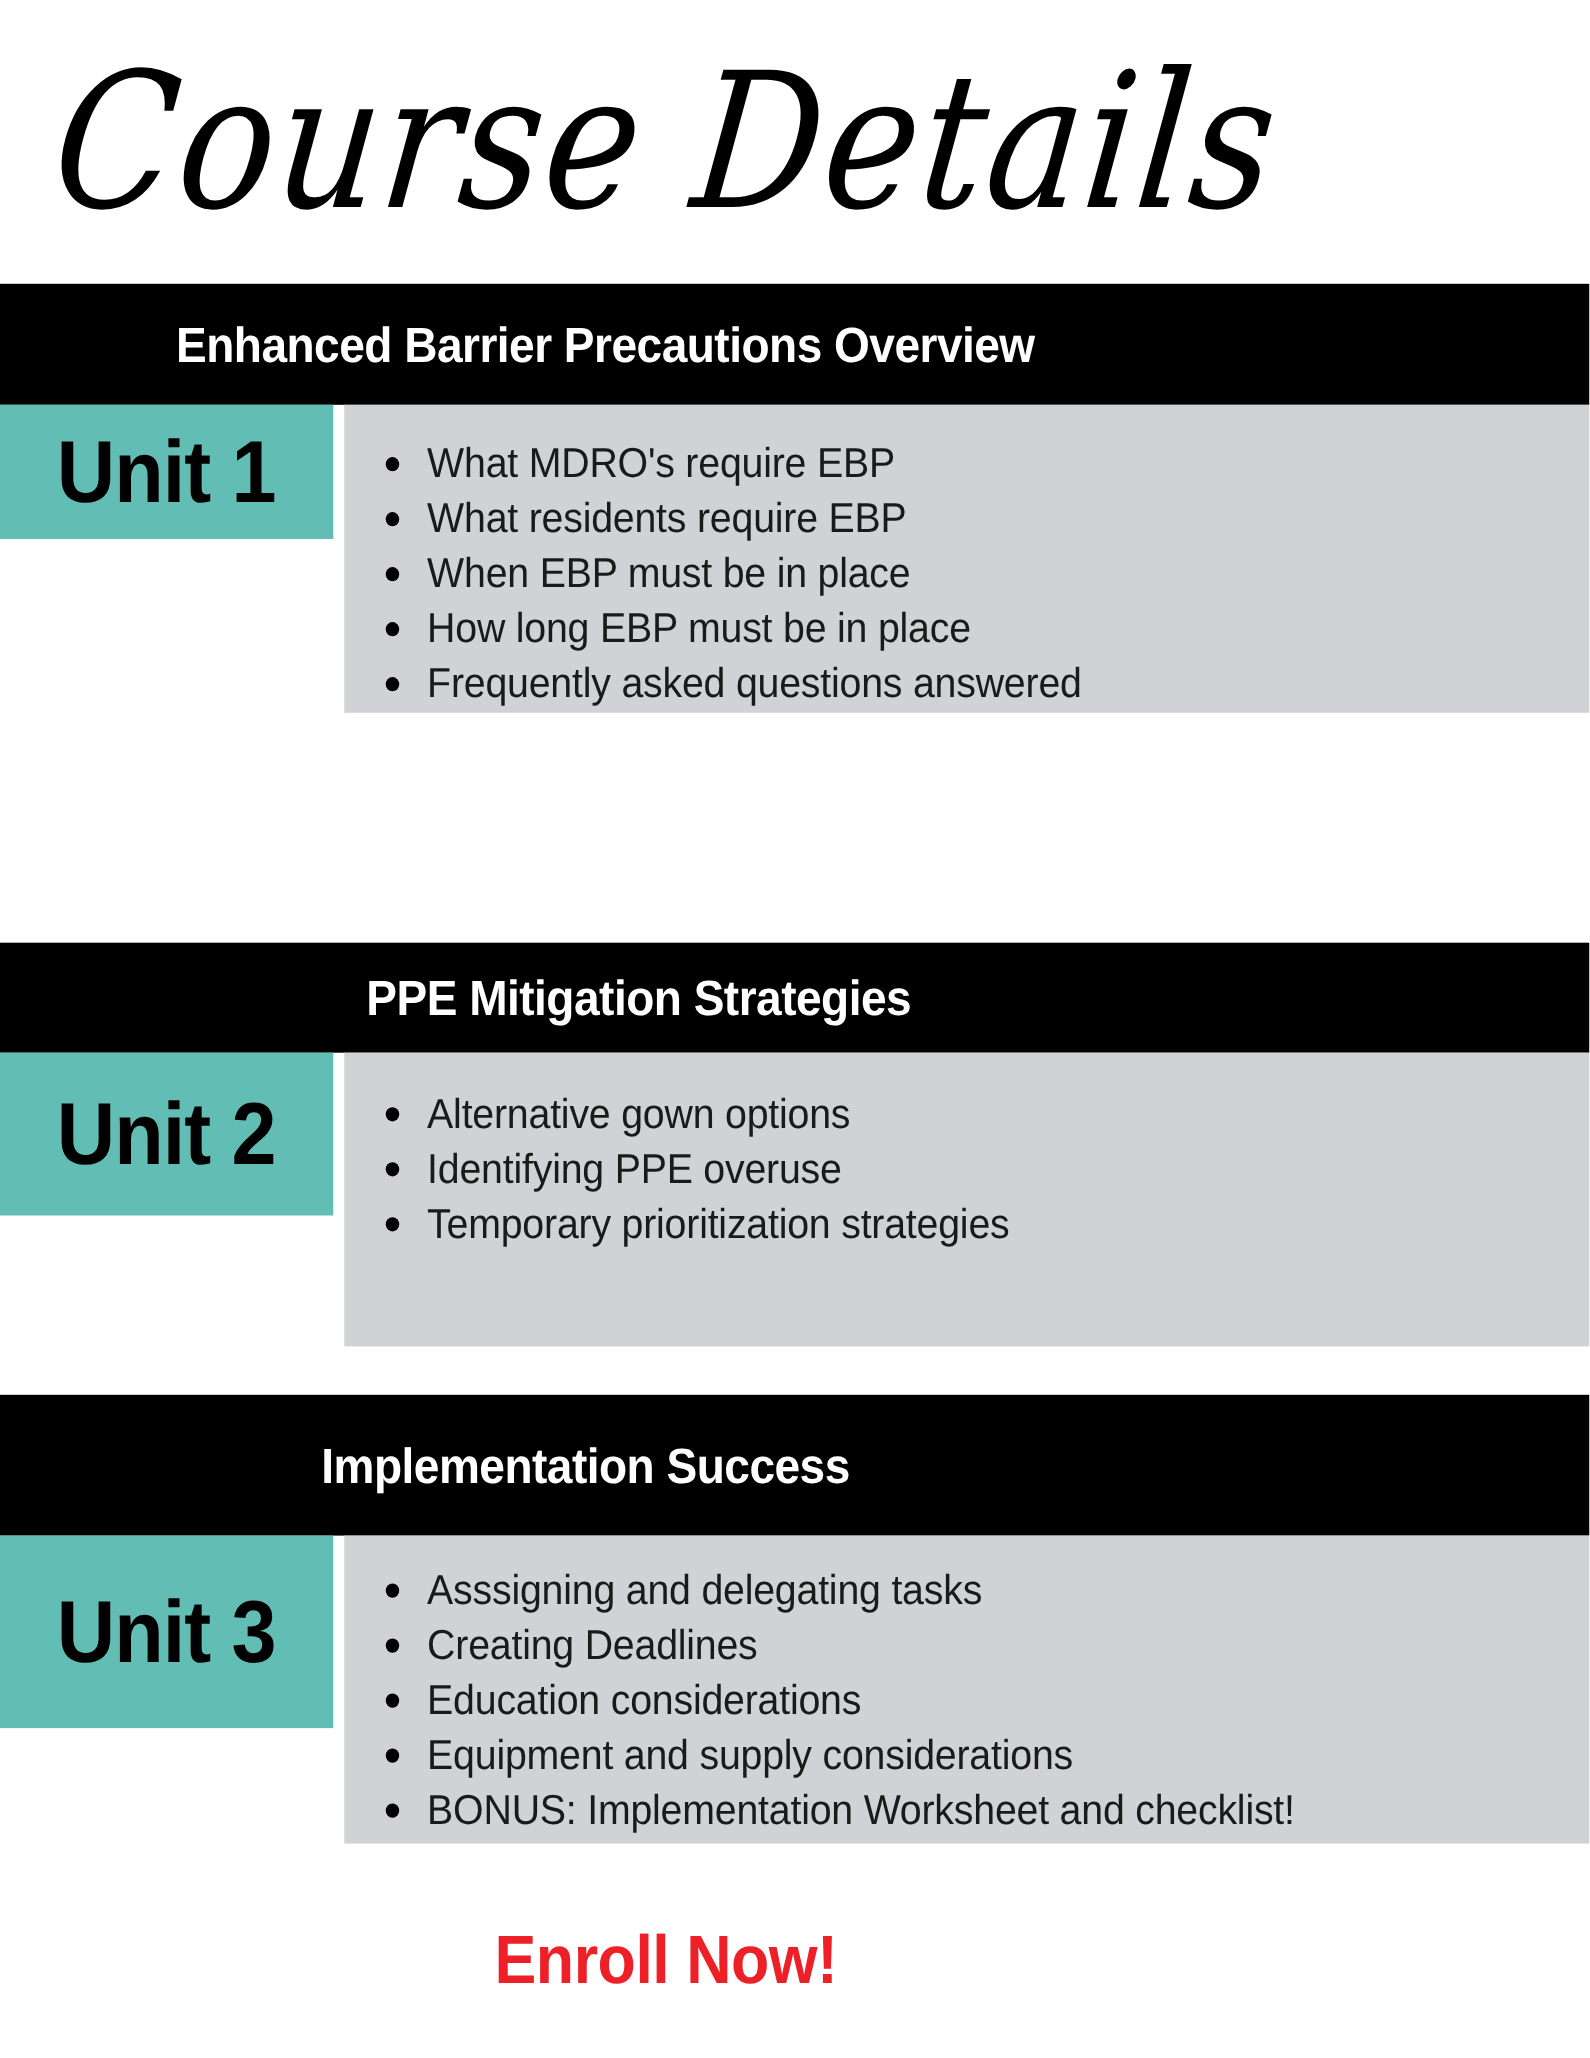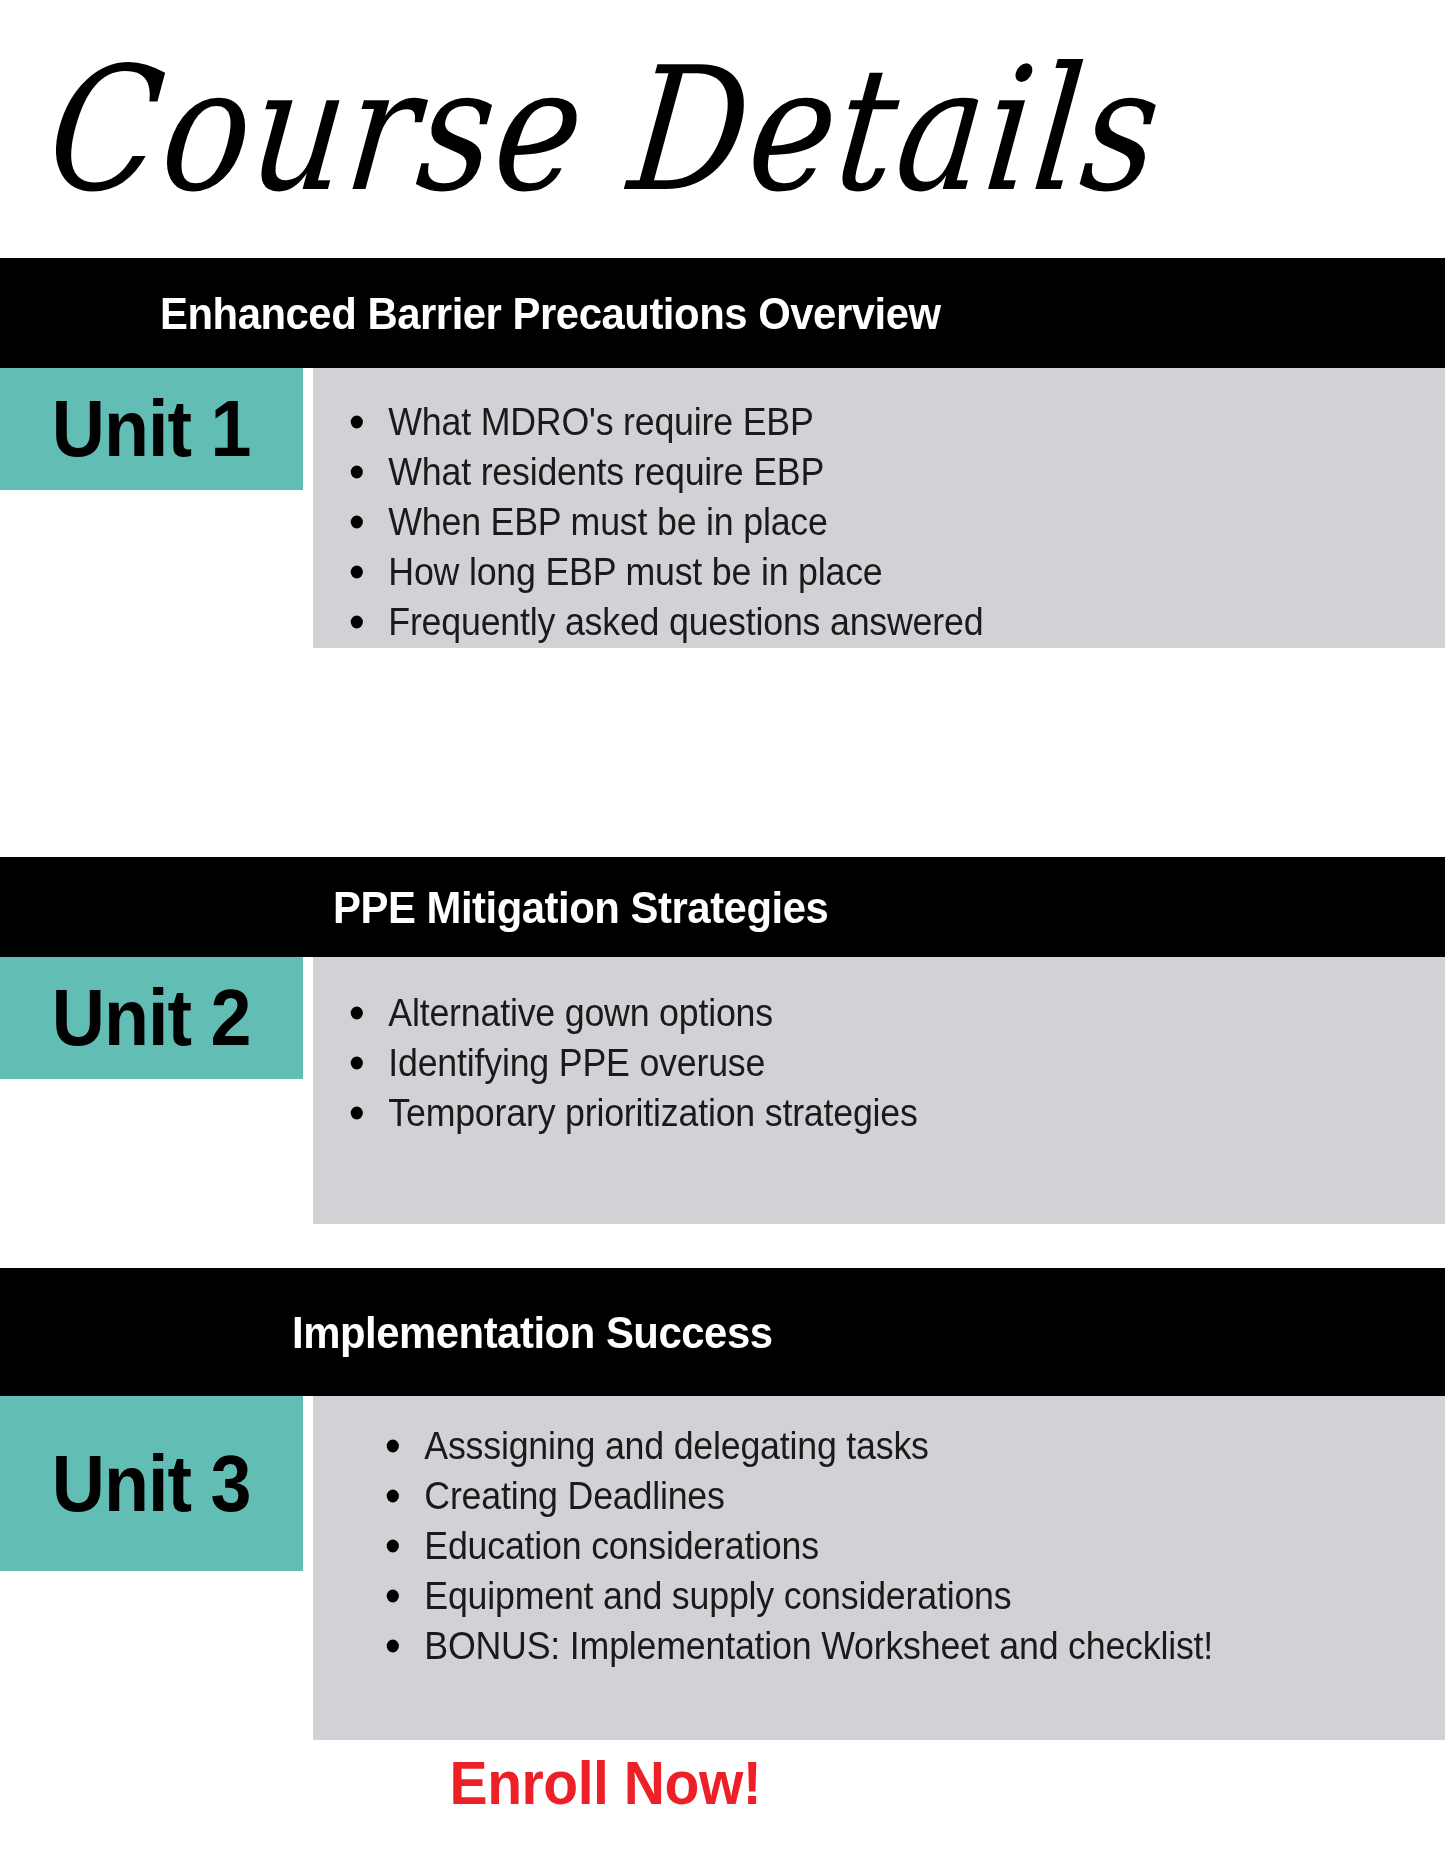--- a/index.html
+++ b/index.html
@@ -139,29 +139,29 @@
   #unit-1 { top: 258px; }
   #unit-1 .unit-header { height: 110px; padding-left: 160px; }
   #unit-1 .unit-body   { height: 280px; }
   #unit-1 .unit-badge  { height: 122px; }
   #unit-1 .unit-list-panel { height: 280px; padding-top: 12px; }
   #unit-1 .unit-list li { height: 50px; line-height: 50px; }
 
   #unit-2 { top: 857px; }
   #unit-2 .unit-header { height: 100px; padding-left: 333px; }
   #unit-2 .unit-body   { height: 220px; }
-  #unit-2 .unit-badge  { height: 122px; }
+  #unit-2 .unit-badge  { height: 148px; }
   #unit-2 .unit-list-panel { height: 267px; padding-top: 14px; }
   #unit-2 .unit-list li { height: 50px; line-height: 50px; }
 
   #unit-3 { top: 1268px; }
   #unit-3 .unit-header { height: 128px; padding-left: 292px; }
   #unit-3 .unit-body   { height: 280px; }
   #unit-3 .unit-badge  { height: 175px; }
-  #unit-3 .unit-list-panel { height: 344px; padding-top: 8px; padding-left: 36px; }
+  #unit-3 .unit-list-panel { height: 280px; padding-top: 8px; }
   #unit-3 .unit-list li { height: 50px; line-height: 50px; }
 
   
   .cta-wrap {
     position: absolute;
     top: 1728px;
     left: 0;
     width: 1211px;
     height: 110px;
     display: flex;

